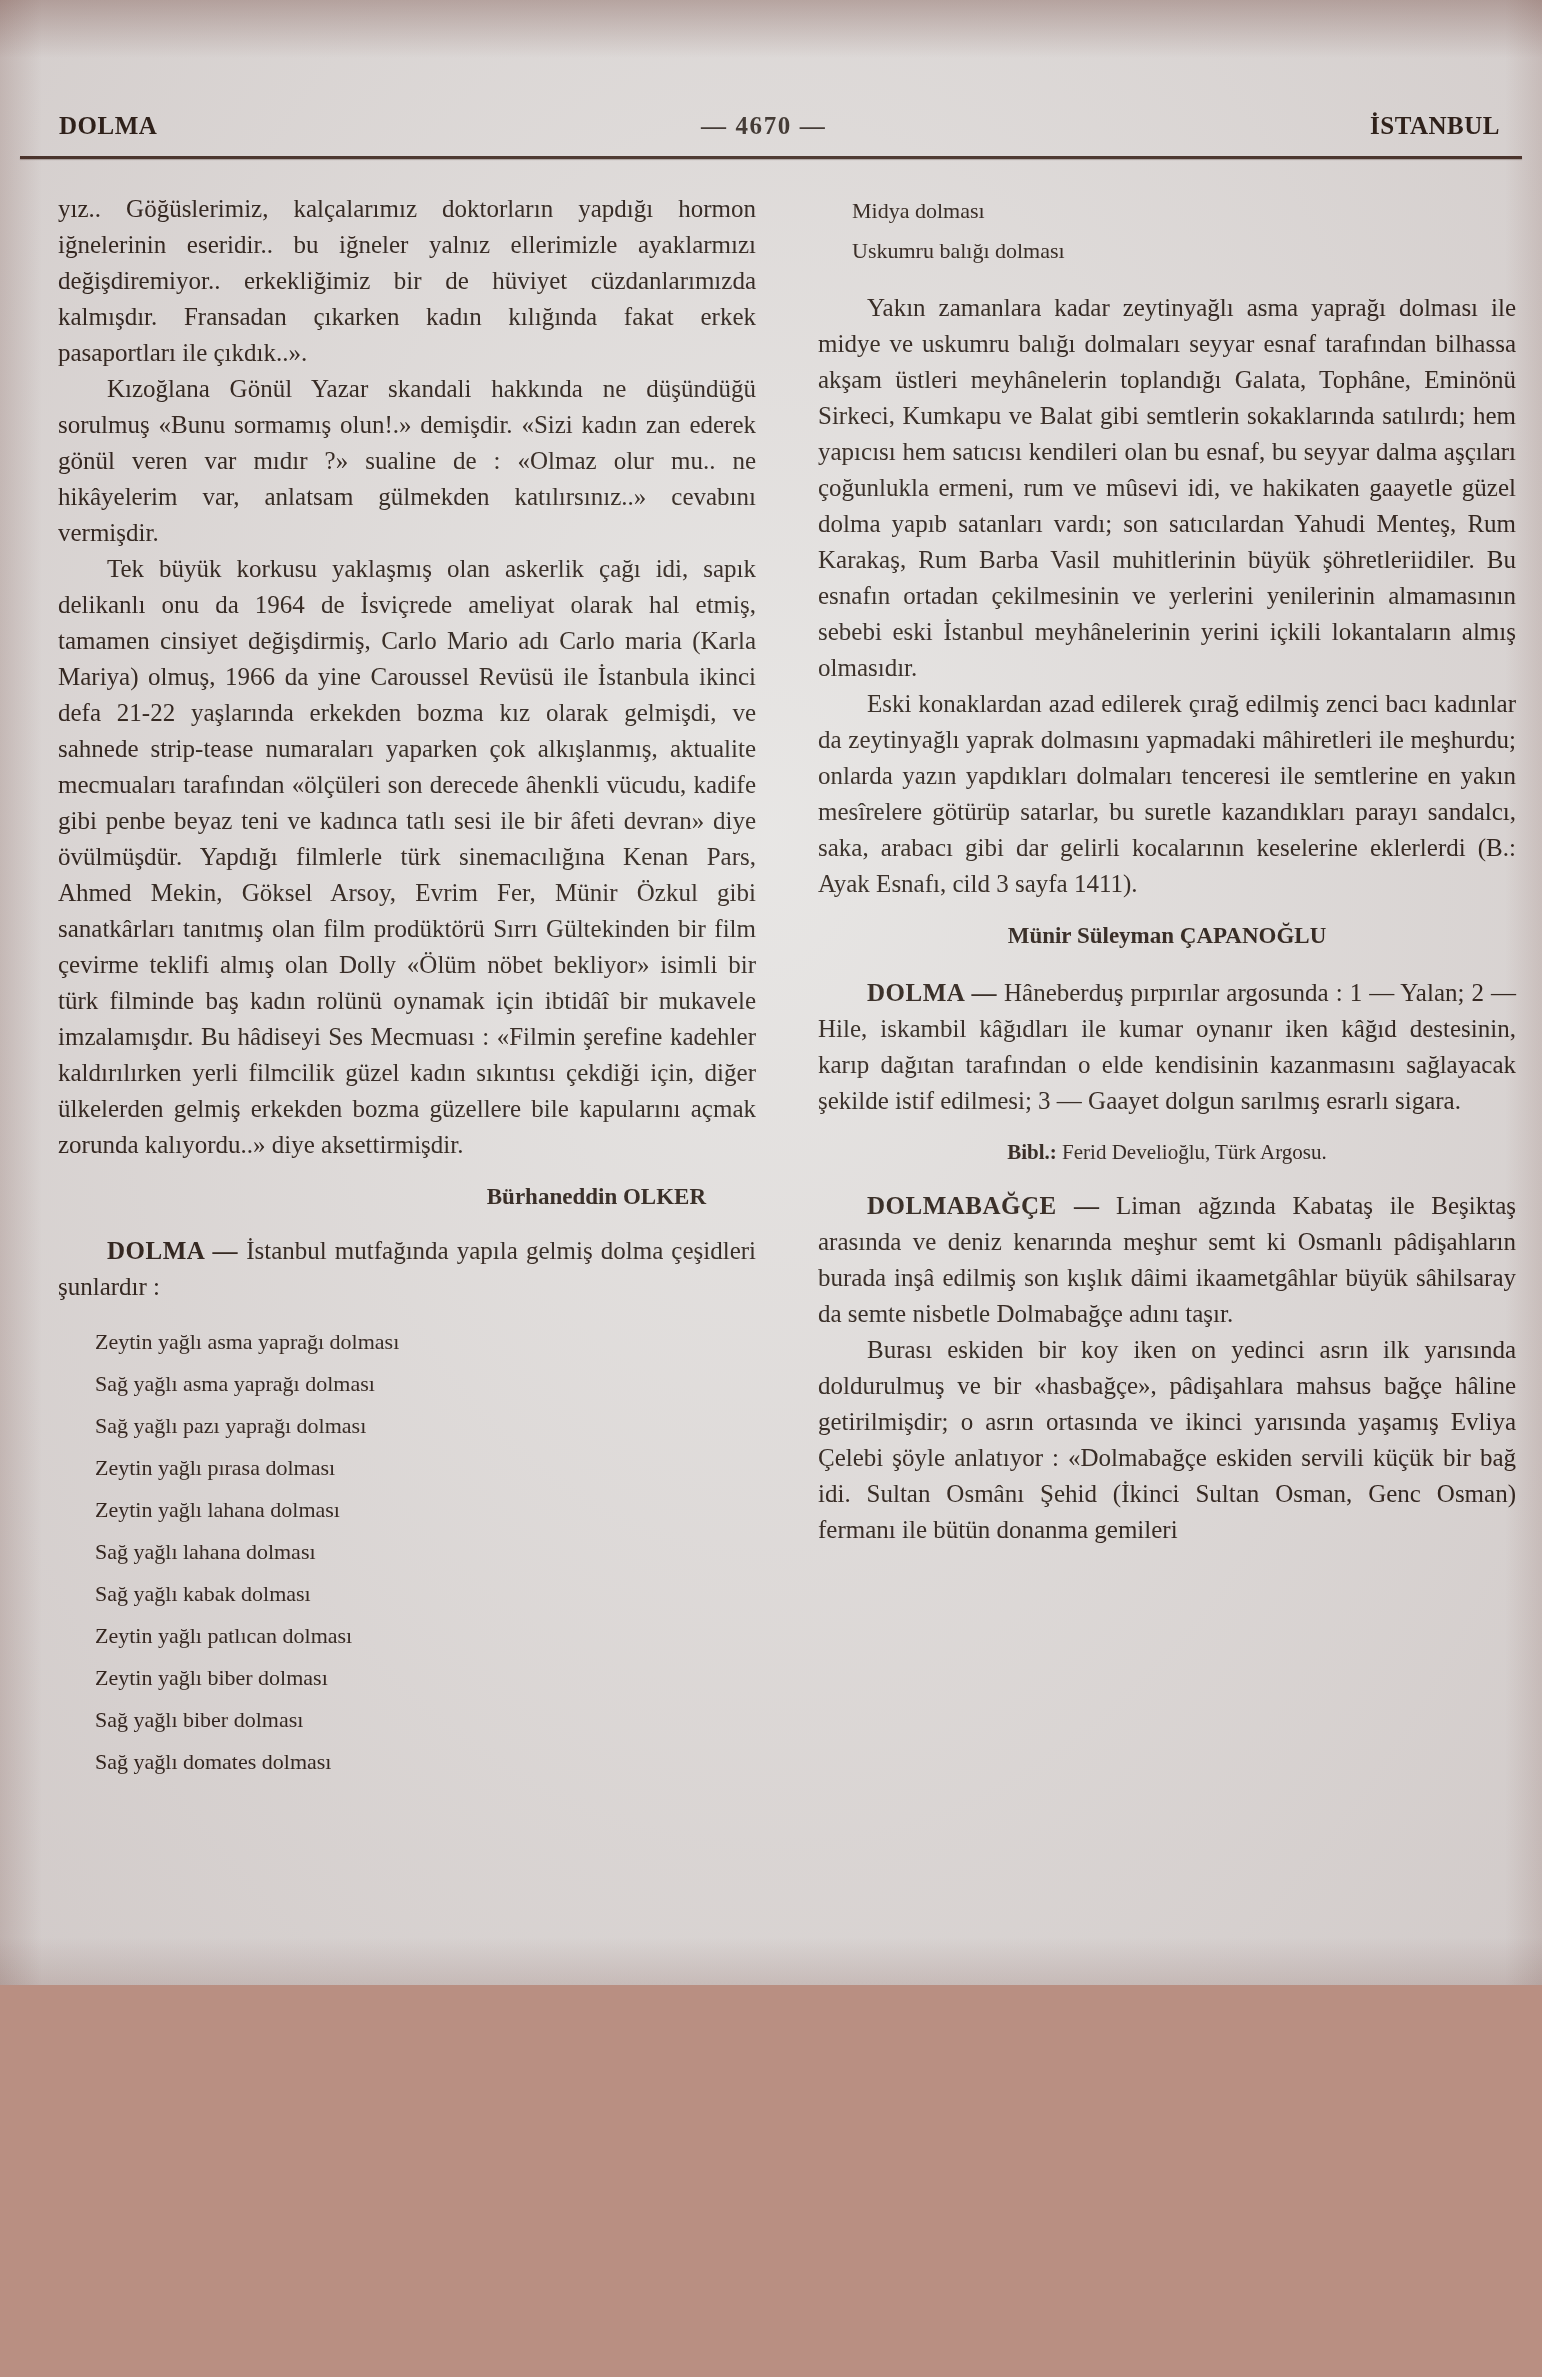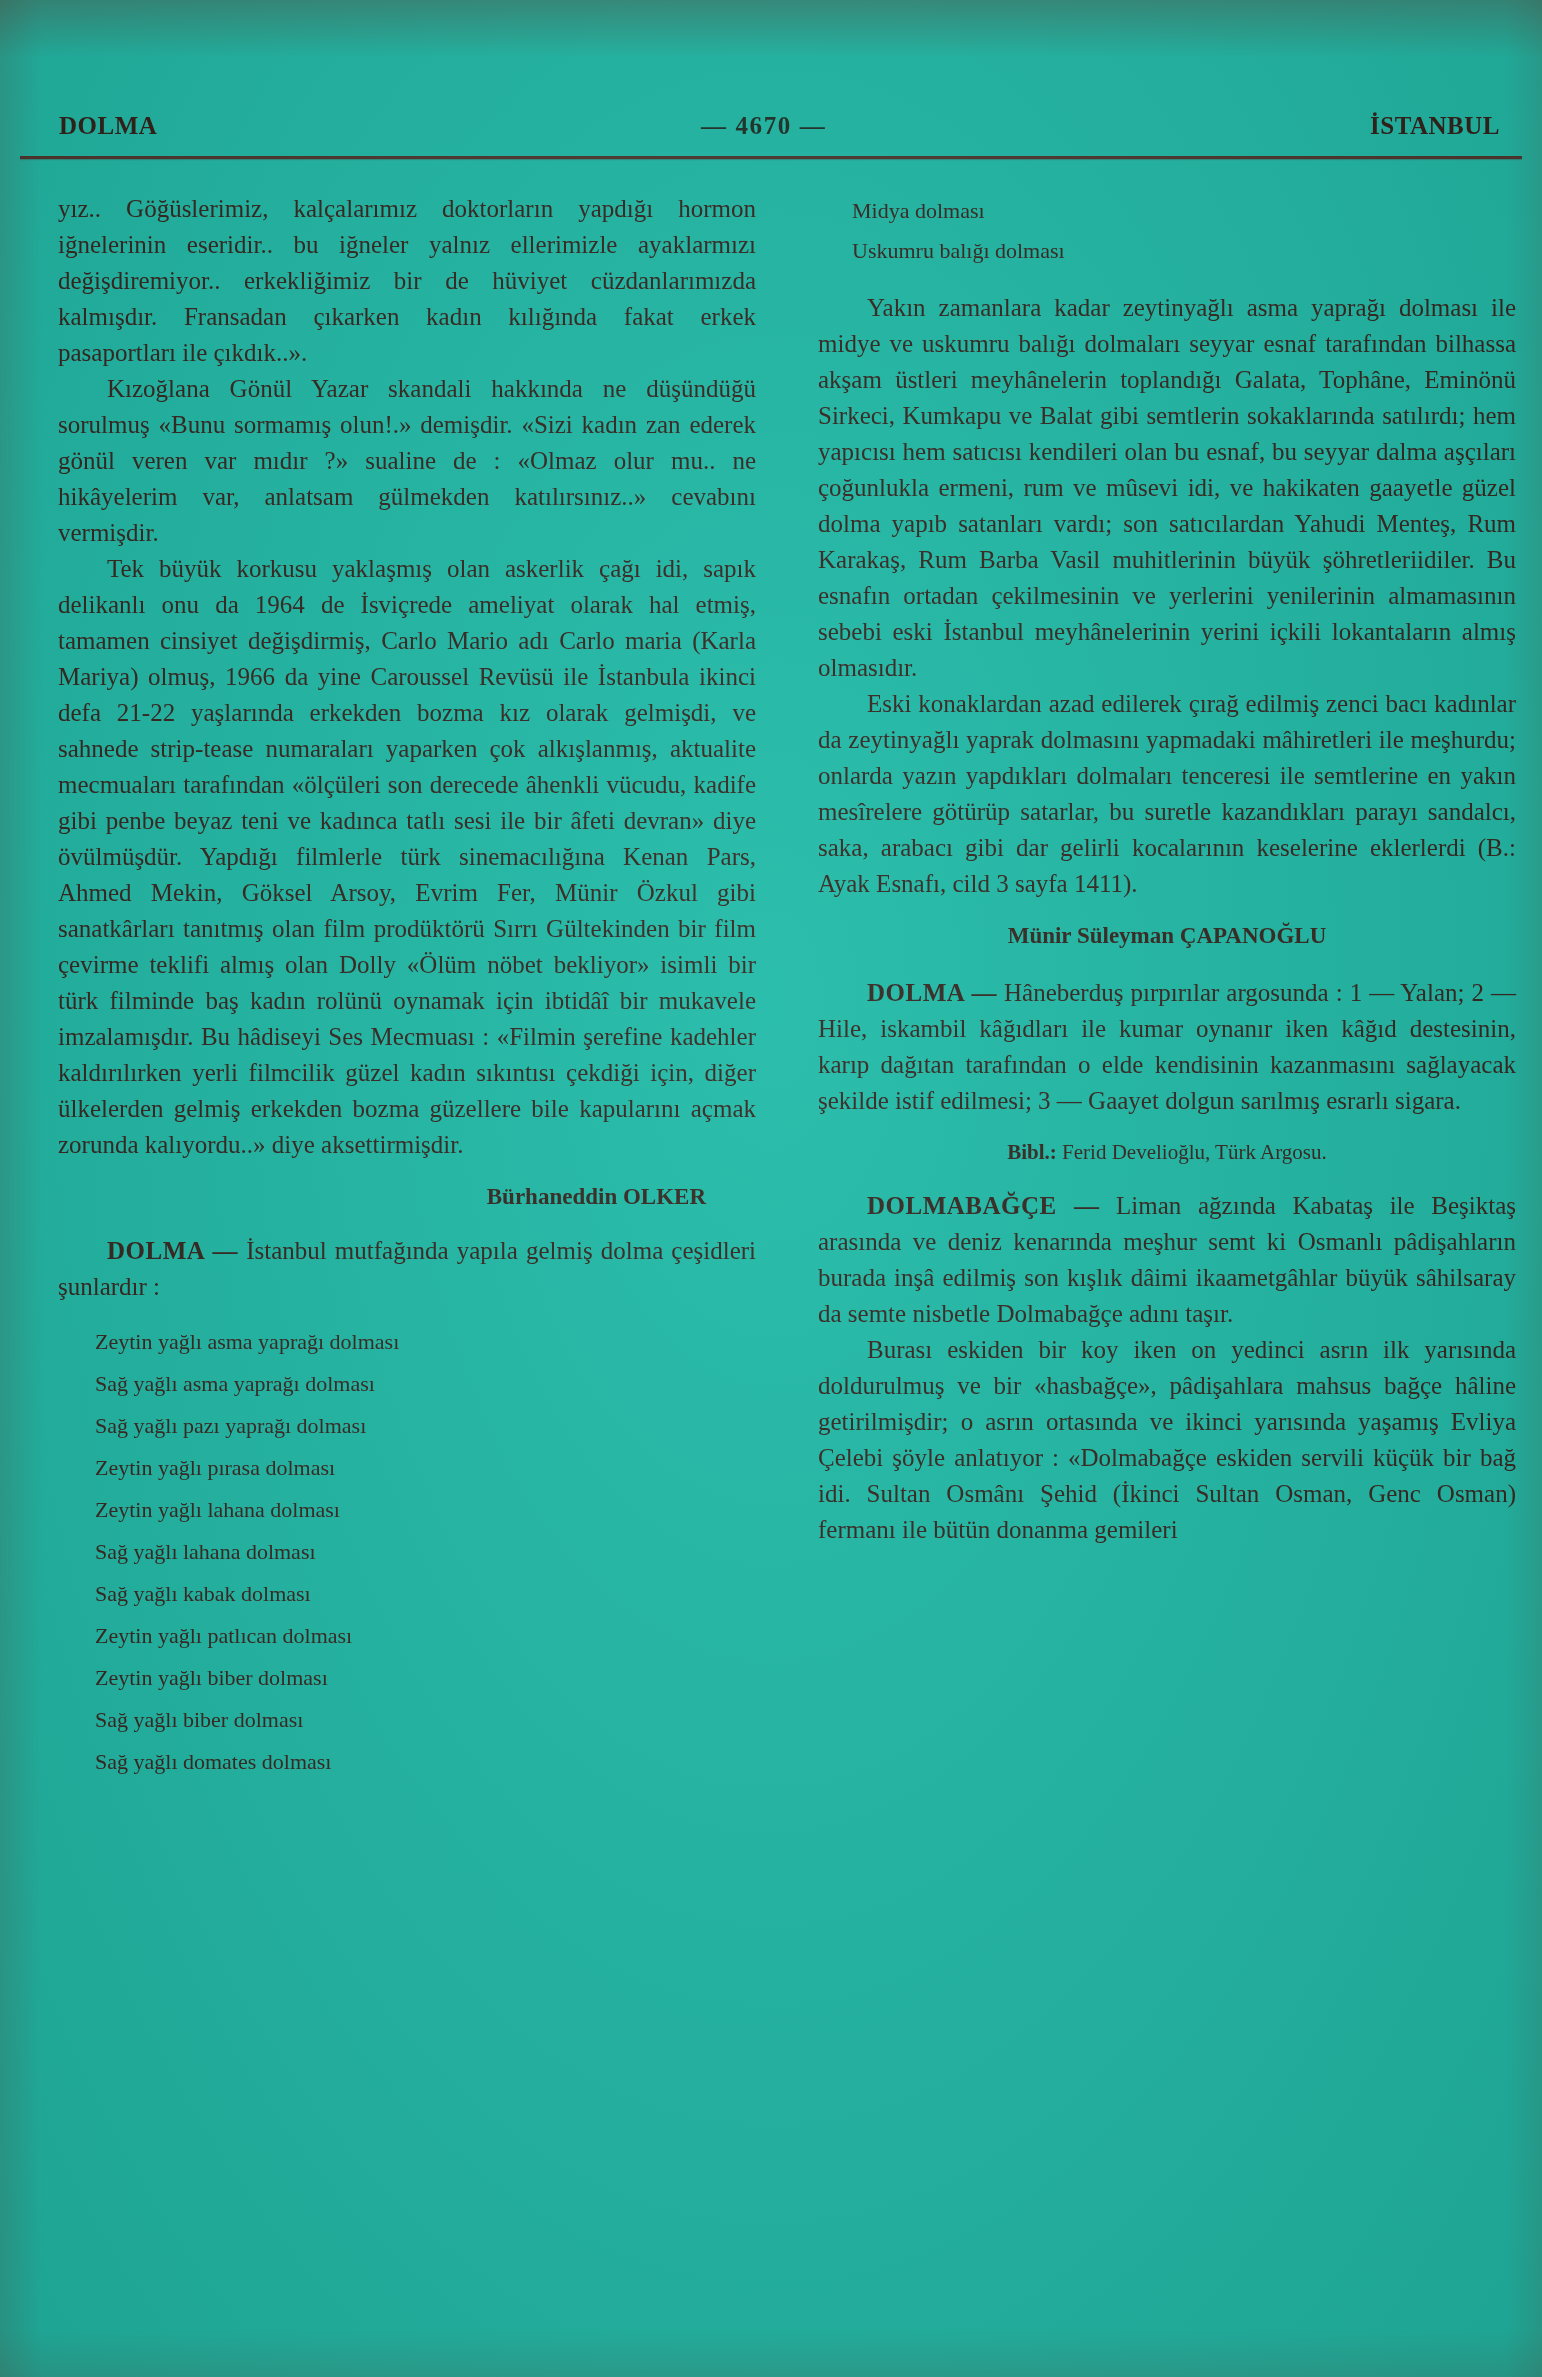--- a/index.html
+++ b/index.html
@@ -1,19 +1,19 @@
 <!DOCTYPE html>
 <html lang="tr" style="font-size:8.5px"><head>
 <meta charset="utf-8">
 <style>
   html, body { margin: 0; padding: 0; background: #b98f82; }
   .page {
     width: 1542px;
-    height: 2377px;
-    background: #14b8a6;
+    height: 1985px;
+    background: #e5e5e5;
     position: relative;
     overflow: hidden;
     font-family: "Liberation Serif", "DejaVu Serif", serif;
     color: #29201a;
   }
   .page::before {
     content: "";
     position: absolute;
     inset: 0;
     pointer-events: none;

